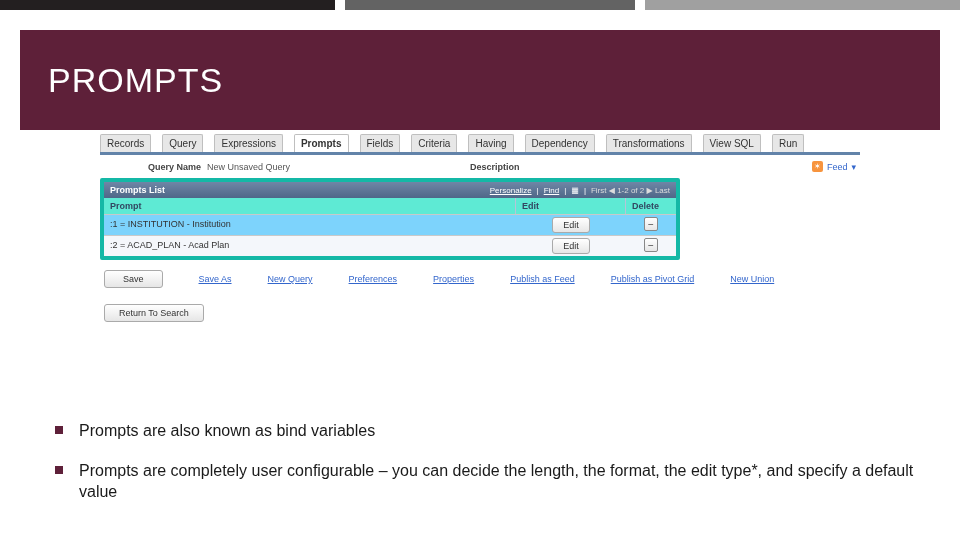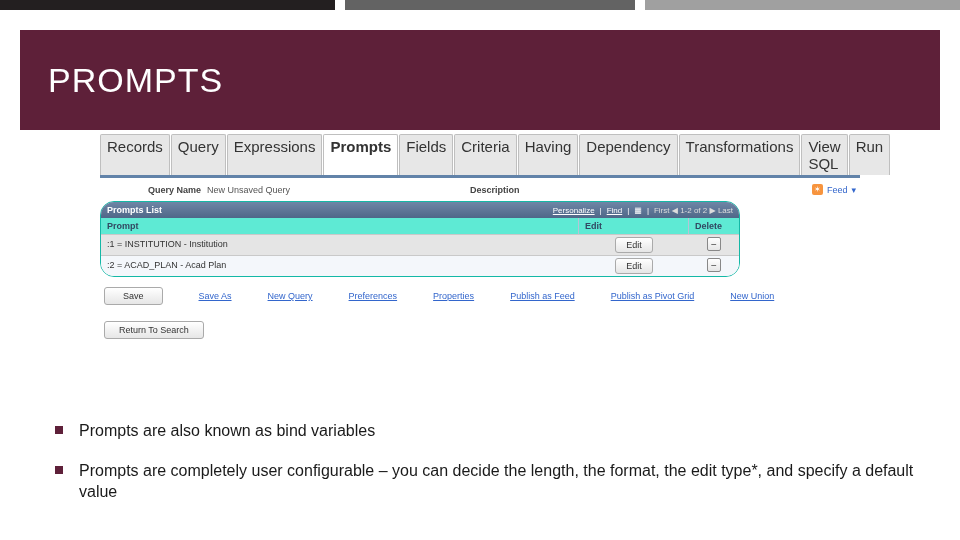--- a/index.html
+++ b/index.html
@@ -7,43 +7,43 @@
   .slide{width:960px;height:540px;position:relative}
   .topstrip{height:10px;display:flex}
   .ts-a{width:335px;background:#231f20}
   .ts-g1{width:10px;background:#fff}
   .ts-b{width:290px;background:#636363}
   .ts-g2{width:10px;background:#fff}
   .ts-c{flex:1;background:#a0a0a0}
   .titlebar{margin:20px 20px 0 20px;height:100px;background:#5e2039;display:flex;align-items:center;padding-left:28px}
   .titlebar h1{color:#fff;font-weight:400;font-size:34px;letter-spacing:1px;font-family:"Gill Sans MT","Trebuchet MS",sans-serif}
   .shot{margin:4px 0 0 100px;width:760px}
-  .tabs{display:flex;gap:1px;font-size:15px}
+  .tabs{display:flex;gap:11px;font-size:10px}
   .tab{background:#e7e7e7;border:1px solid #bfbfbf;border-bottom:none;padding:3px 6px;color:#333;border-radius:2px 2px 0 0;cursor:pointer}
   .tab.active{background:#fff;font-weight:600}
   .tabline{height:3px;background:#6283a9}
   .qhdr{display:flex;align-items:center;font-size:9px;padding:6px 4px;color:#444}
   .qhdr .lbl{font-weight:600;margin-left:44px}
   .qhdr .val{margin-left:6px;color:#555}
   .qhdr .dlbl{font-weight:700;margin-left:180px}
   .qhdr .feed{margin-left:auto;display:flex;align-items:center;gap:4px;color:#36c;cursor:pointer}
   .rss{width:11px;height:11px;background:#f7943e;border-radius:2px;display:inline-flex;align-items:center;justify-content:center;color:#fff;font-size:8px}
   .btn{display:inline-block;background:linear-gradient(#fff,#e6e6e6);border:1px solid #aaa;border-radius:3px;font-size:9px;padding:2px 10px;color:#333;cursor:pointer}
   .addrow{padding:2px 4px}
-  .grid{border:1px solid #14b8a6;border-radius:14px;overflow:hidden;font-size:9px;width:640px}
+  .grid{border:4px solid #14b8a6;border-radius:2px;overflow:hidden;font-size:9px;width:580px}
   .grid-hdr{background:linear-gradient(#6f86a6,#4f6788);color:#fff;display:flex;align-items:center;padding:3px 6px}
   .grid-hdr .ttl{font-weight:600}
   .grid-hdr .tools{margin-left:auto;display:flex;align-items:flex-start;gap:5px;font-size:8px}
   .grid-hdr .tools a{color:#fff;text-decoration:underline;cursor:pointer}
   .grid-hdr .nav{color:#dcdcdc}
   .grid-cols{display:flex;background:#5eead4;color:#324862;font-weight:600}
   .col-prompt{flex:1;padding:3px 6px;border-right:1px solid #b6c4d6}
   .col-edit{width:110px;padding:3px 6px;text-align:left;border-right:1px solid #b6c4d6}
   .col-del{width:50px;padding:3px 6px}
-  .grid-row{display:flex;border-top:1px solid #c9c9c9;background:#e5e5e5}
+  .grid-row{display:flex;border-top:1px solid #c9c9c9;background:#7dd3fc}
   .grid-row:nth-child(even){background:#f4f7fb}
   .grid-row .c1{flex:1;padding:4px 6px;color:#333}
   .grid-row .c2{width:110px;padding:2px 6px;display:flex;justify-content:center}
   .grid-row .c3{width:50px;padding:2px 6px;display:flex;justify-content:center}
   .minus{width:14px;height:14px;border:1px solid #888;background:linear-gradient(#fff,#e6e6e6);display:flex;align-items:center;justify-content:center;font-size:10px;color:#444;border-radius:2px;cursor:pointer}
   .actrow{display:flex;align-items:center;gap:36px;font-size:9px;padding:10px 4px;flex-wrap:wrap}
   .actrow a{color:#36c;text-decoration:underline;cursor:pointer}
   .retrow{padding:4px 4px}
   .bullets{position:absolute;left:55px;top:420px;right:40px}
   .bullets ul{list-style:none}

